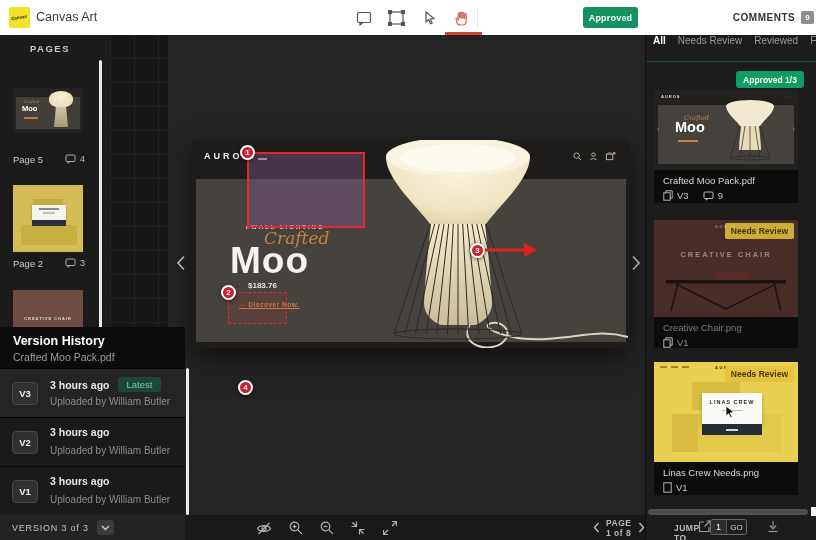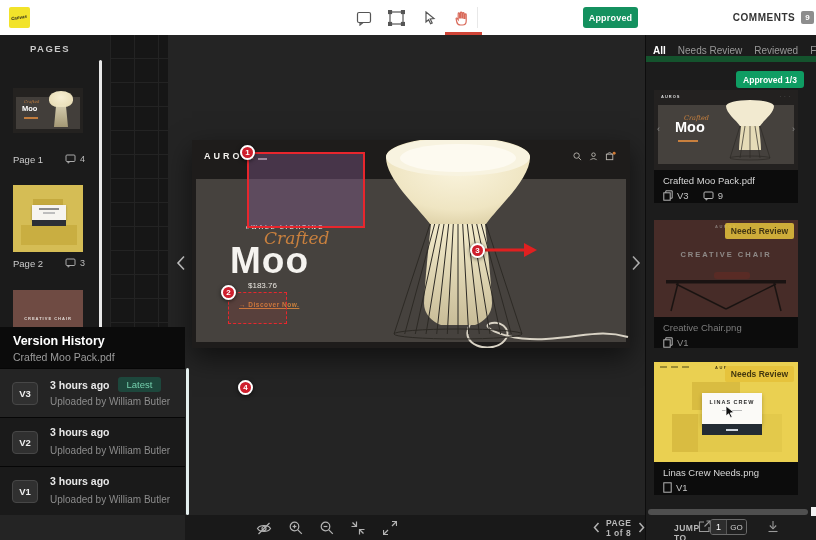--- a/index.html
+++ b/index.html
@@ -67,21 +67,21 @@
   .page-nav-chev svg { stroke:#cfcfcf; fill:none; stroke-width:1.6; }
   #design-page { position:absolute; left:24px; top:105px; width:438px; height:208px; background:#1e1c1b; box-shadow:0 10px 26px rgba(0,0,0,.55); overflow:hidden; }
   #design-gray { position:absolute; left:4px; top:39px; width:430px; height:163px; background:#46423e; }
   #design-brand { position:absolute; left:12px; top:11px; font-size:9px; font-weight:bold; letter-spacing:3px; color:#f2f0ec; }
   #design-brand .dot { color:#d07a35; letter-spacing:0; }
   #design-icons { position:absolute; right:14px; top:11px; display:flex; gap:7px; align-items:center; }
   #design-icons svg { stroke:#b9b5af; fill:none; stroke-width:1; }
   #design-tagline { position:absolute; left:54px; top:84px; font-size:6px; font-weight:bold; letter-spacing:2px; color:#e9e6e0; }
   #design-script { position:absolute; left:72px; top:88px; font-size:17px; color:#c9803e; font-style:italic; font-family:"DejaVu Serif", serif; }
   #design-title { position:absolute; left:38px; top:100px; font-size:37px; font-weight:bold; color:#f5f3ef; letter-spacing:1px; }
-  #design-price { position:absolute; left:56px; top:141px; font-size:8px; font-weight:normal; color:#e8e5df; }
+  #design-price { position:absolute; left:56px; top:141px; font-size:8px; font-weight:bold; color:#e8e5df; }
   #design-cta { position:absolute; left:47px; top:161px; font-size:6.5px; font-weight:bold; color:#c9803e; text-decoration:underline; letter-spacing:.5px; }
   #lamp-svg { position:absolute; left:186px; top:-9px; }
   #logo-mark { position:absolute; left:66px; top:18px; width:9px; height:2px; background:#d8d4cf; opacity:.8; }
 
   
   .ann-marker { position:absolute; width:15px; height:15px; border-radius:50%; background:#ce1f2d; border:2px solid #fff; color:#fff; font-size:8px; font-weight:bold; display:flex; align-items:center; justify-content:center; box-shadow:0 1px 4px rgba(0,0,0,.6); z-index:9; cursor:pointer; }
   #ann-box1 { position:absolute; left:55px; top:12px; width:118px; height:76px; background:rgba(128,88,138,.42); border:2px solid #e8262d; z-index:8; }
   #ann-box2 { position:absolute; left:36px; top:152px; width:59px; height:32px; background:rgba(220,50,50,.12); border:1.5px dashed #e8262d; z-index:8; }
   #ann3-arrow { position:absolute; left:293px; top:101px; z-index:8; }
 
@@ -111,21 +111,21 @@
   #bt-pagenav { position:absolute; left:408px; top:0; height:25px; display:flex; align-items:center; gap:6px; }
   #bt-pagenav .pn-chev svg { stroke:#b3b3b3; fill:none; stroke-width:1.5; }
   #bt-page-label { font-size:8.5px; letter-spacing:.5px; color:#b8b8b8; font-weight:bold; }
   #bt-jump-label { position:absolute; left:489px; top:8px; font-size:8.5px; letter-spacing:.5px; color:#b8b8b8; font-weight:bold; }
   #bt-jump-group { position:absolute; left:525px; top:4px; height:16px; display:flex; border:1px solid #6a6a6a; border-radius:3px; overflow:hidden; }
   #bt-jump-input { width:15px; background:#2d2d2d; color:#fff; font-size:9px; display:flex; align-items:center; justify-content:center; }
   #bt-go { width:20px; background:#1f1f1f; color:#cfcfcf; font-size:8px; font-weight:normal; display:flex; align-items:center; justify-content:center; border-left:1px solid #555; cursor:pointer; }
 
   
   #right-panel { position:absolute; left:645px; top:35px; width:171px; height:505px; background:#1c1c1c; z-index:15; border-left:1px solid #0d0d0d; }
-  #rp-tabs { position:absolute; left:0; top:0; width:171px; height:27px; display:flex; align-items:flex-end; gap:12px; padding-left:7px; border-bottom:6px solid #14532d; }
+  #rp-tabs { position:absolute; left:0; top:0; width:171px; height:27px; display:flex; align-items:flex-start; gap:12px; padding-left:7px; border-bottom:1px solid #14532d; }
   .rp-tab { font-size:10px; color:#999; cursor:pointer; white-space:nowrap; }
   .rp-tab.active { color:#fff; font-weight:bold; }
   #approved-badge { position:absolute; left:90px; top:36px; width:68px; height:17px; background:#0f9d63; border-radius:3px; color:#fff; font-size:8.5px; font-weight:bold; display:flex; align-items:center; justify-content:center; cursor:pointer; }
   .rp-card-thumb { position:absolute; left:8px; width:144px; overflow:hidden; cursor:pointer; }
   .rp-card-info { position:absolute; left:8px; width:144px; background:#0c0c0c; padding:5px 9px 4px; }
   .rp-file { font-size:9.5px; color:#d8d8d8; white-space:nowrap; overflow:hidden; }
   .rp-meta { margin-top:4px; display:flex; align-items:center; gap:14px; font-size:9.5px; color:#c2c2c2; }
   .rp-meta .mi { display:flex; align-items:center; gap:4px; }
   .rp-meta svg { stroke:#b5b5b5; fill:none; stroke-width:1; }
   .needs-badge { position:absolute; height:16px; padding:0 6px; background:#e6c33c; border-radius:2px; color:#42370f; font-size:8.5px; font-weight:bold; display:flex; align-items:center; justify-content:center; z-index:3; }
@@ -171,20 +171,21 @@
 </style>
 </head>
 <body>
 
 <div id="app">
 
   <div id="header">
     <div id="logo-box">
         <span>Canvas</span>
       </div>
+    <div id="app-name">Canvas Art</div>
 
     <div class="tool" style="left:355px">
       <svg width="16" height="15" viewBox="0 0 16 15">
           <rect x="1.5" y="1.5" width="13" height="10" rx="1.5"></rect>
           <path d="M4,11.5 L4,14 L7,11.5"></path>
         </svg>
     </div>
     <div class="tool" style="left:387px">
       <svg width="17" height="16" viewBox="0 0 17 16">
           <rect x="2" y="2" width="13" height="12"></rect>
@@ -222,21 +223,21 @@
 
     <div id="thumb1" class="page-thumb">
       <div class="mini-gray"></div>
       <div class="mini-lamp"></div>
       <div class="mini-cage"></div>
       <div class="mini-script">Crafted</div>
       <div class="mini-title">Moo</div>
       <div class="mini-cta"></div>
     </div>
     <div id="page1-row" class="page-row">
-      <span>Page 1</span>
+      <span>Page 5</span>
       <span class="cnt">
           <svg width="11" height="10" viewBox="0 0 11 10">
             <rect x="1" y="1" width="9" height="6.5" rx="1"></rect>
             <path d="M3,7.5 L3,9.2 L5,7.5"></path>
           </svg>
           <span>4</span>
         </span>
     </div>
 
     <div id="thumb2" class="page-thumb">
@@ -386,20 +387,28 @@
     <div class="vh-row" style="top:139px">
       <div class="vh-badge">V1</div>
       <div class="vh-time">
           <span>3 hours ago</span>
         </div>
       <div class="vh-by">Uploaded by William Butler</div>
     </div>
     <div id="vh-scrollbar"></div>
   </div>
 
+  <div id="version-footer">
+    <span class="vf-label">VERSION 3 of 3</span>
+    <span id="vf-chev">
+      <svg width="9" height="6" viewBox="0 0 9 6">
+          <polyline points="1,1 4.5,4.5 8,1"></polyline>
+        </svg>
+    </span>
+  </div>
 
   <div id="bottom-toolbar">
     <div class="bt-icon" style="left:70px">
       <svg width="16" height="13" viewBox="0 0 16 13">
           <path d="M1.5,6.5 C4,2.5 12,2.5 14.5,6.5 C12,10.5 4,10.5 1.5,6.5 Z"></path>
           <circle cx="8" cy="6.5" r="2"></circle>
           <line x1="2.5" y1="12" x2="13.5" y2="1"></line>
         </svg>
     </div>
     <div class="bt-icon" style="left:102px">

